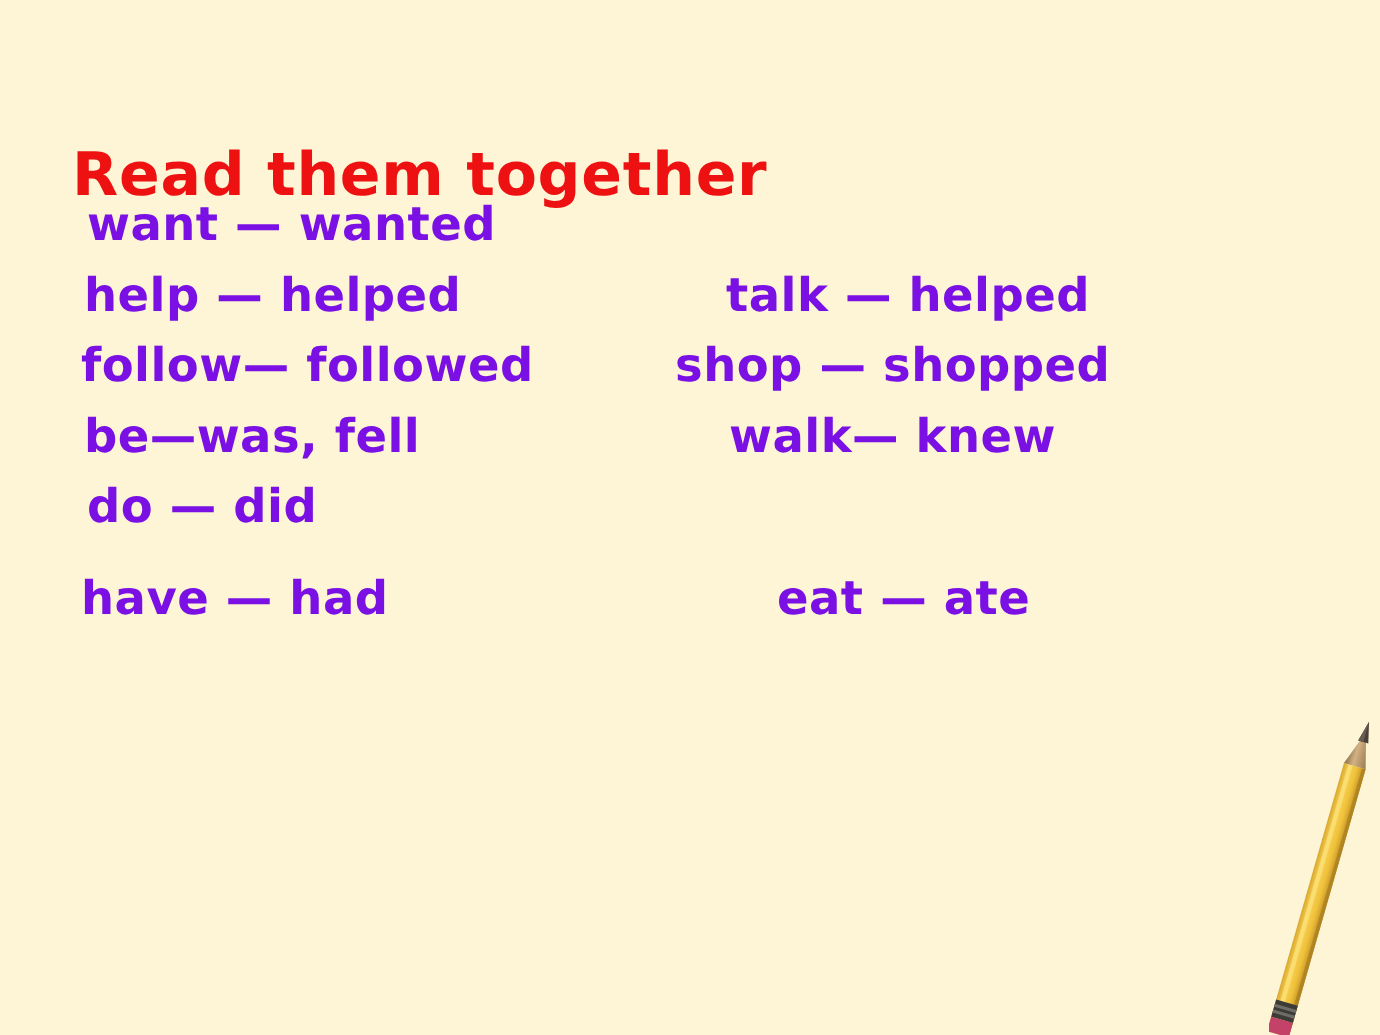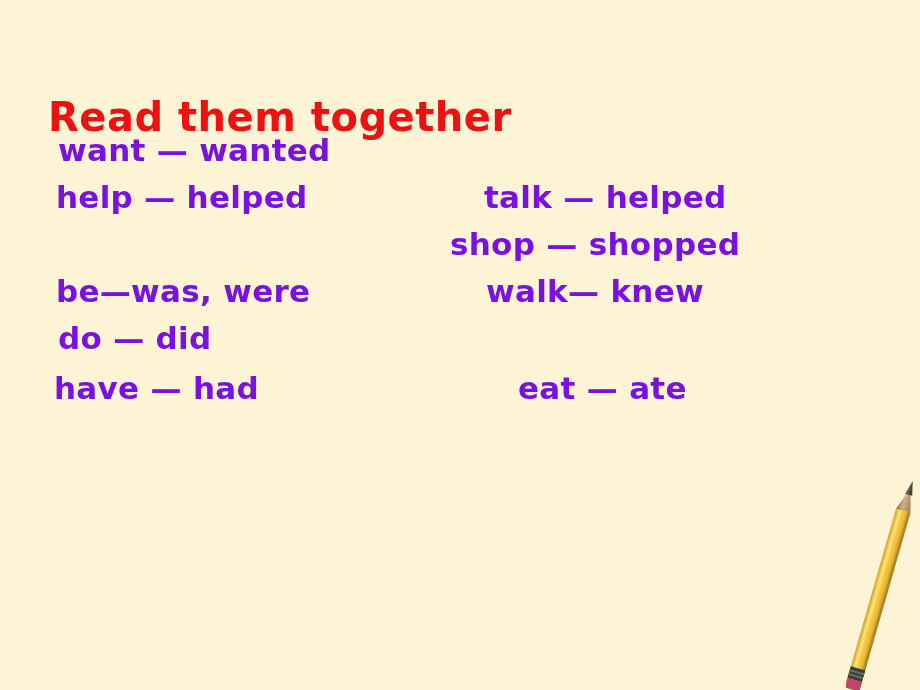--- a/index.html
+++ b/index.html
@@ -74,33 +74,34 @@
   <div class="word-row" style="top:130px">
     <span class="pair" style="left:58px">want — wanted</span>
   </div>
 
   <div class="word-row" style="top:177px">
     <span class="pair" style="left:56px">help — helped</span>
     <span class="pair" style="left:484px">talk — helped</span>
   </div>
 
   <div class="word-row" style="top:224px">
+    <span class="pair" style="left:54px">follow— followed</span>
     <span class="pair" style="left:450px">shop — shopped</span>
   </div>
 
   <div class="word-row" style="top:271px">
-    <span class="pair" style="left:56px">be—was, were</span>
+    <span class="pair" style="left:56px">be—was, fell</span>
     <span class="pair" style="left:486px">walk— knew</span>
   </div>
 
   <div class="word-row" style="top:318px">
     <span class="pair" style="left:58px">do — did</span>
   </div>
 
-  <div class="word-row" style="top:368px">
+  <div class="word-row" style="top:379px">
     <span class="pair" style="left:54px">have — had</span>
     <span class="pair" style="left:518px">eat — ate</span>
   </div>
 
 
   <svg id="pencil-graphic" viewBox="0 0 74 214" width="74" height="214" xmlns="http://www.w3.org/2000/svg">
     <defs>
       <linearGradient id="bodyGrad" x1="0" y1="0" x2="1" y2="0">
         <stop offset="0%" stop-color="#D9A72E"></stop>
         <stop offset="28%" stop-color="#F7D254"></stop>

